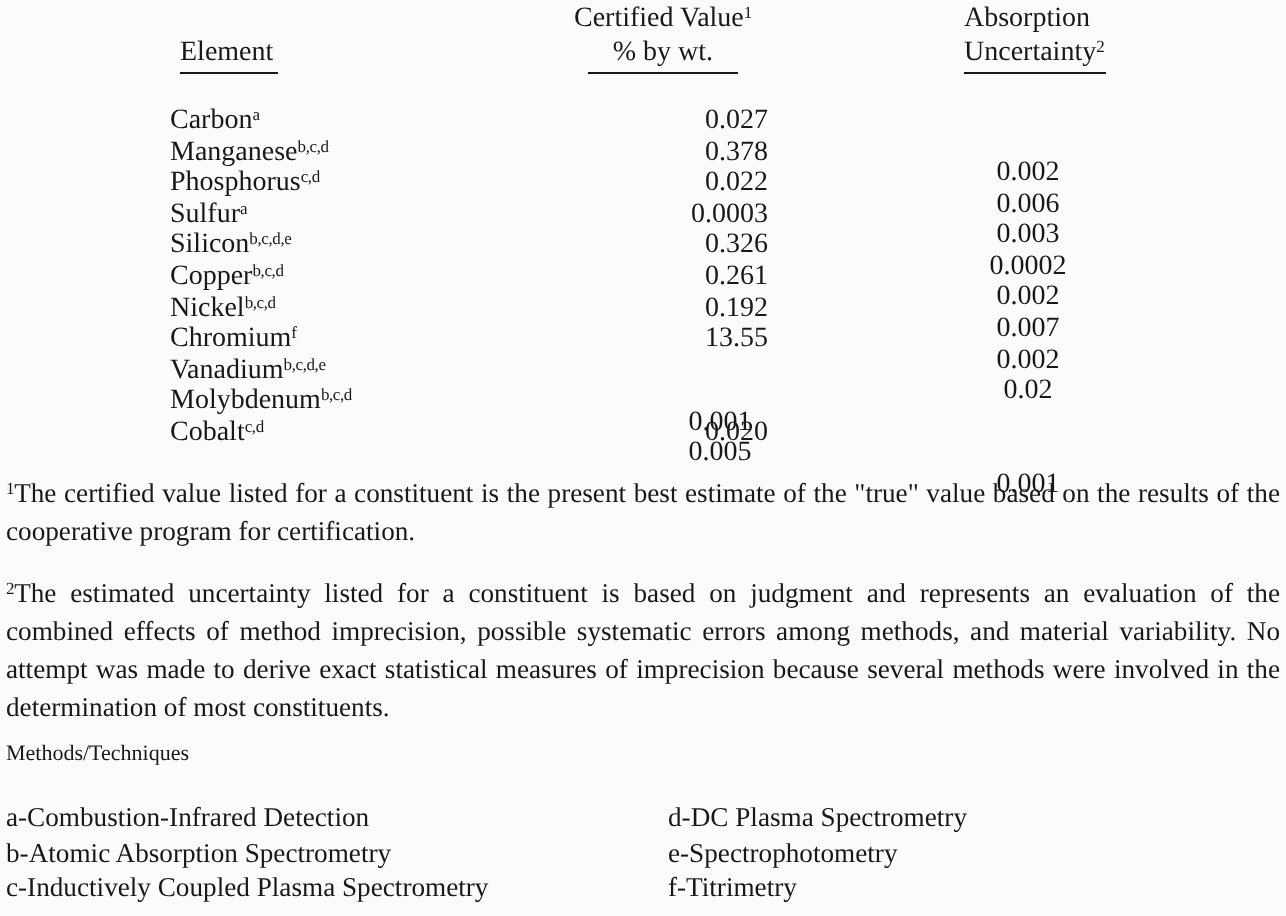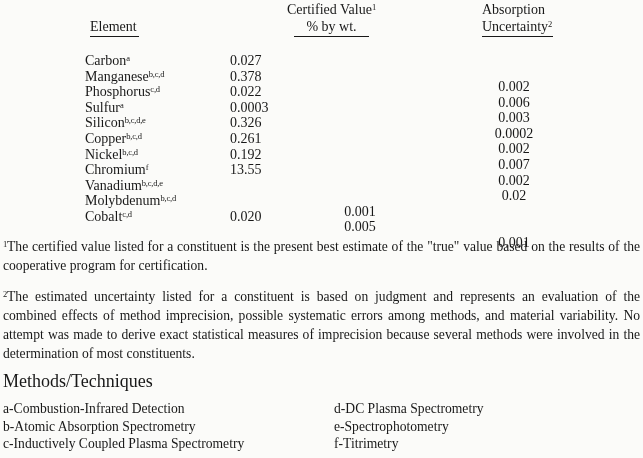--- a/index.html
+++ b/index.html
@@ -64,21 +64,21 @@
   .trows {
     margin-top: 14px;
   }
   .trow {
     display: flex;
     line-height: 15.6px;
     height: 15.6px;
   }
   .c { box-sizing: border-box; }
   .c-el  { width: 145px; margin-left: 85px; text-align: left; }
-  .c-val { width: 154px; text-align: left; }
+  .c-val { width: 154px; text-align: right; }
   .c-sp  { width: 40px; }
   .c-unc { width: 180px; text-align: center; margin-top: 26px; }
 
   sup.fn {
     font-size: 8.5px;
     line-height: 0;
     vertical-align: 4px;
     letter-spacing: -0.2px;
   }
 
@@ -93,21 +93,21 @@
     text-align: justify;
   }
   #footnote-1 { top: 237px; }
   #footnote-2 { top: 287px; }
 
   
   .methods-heading {
     position: absolute;
     left: 3px;
     top: 371px;
-    font-size: 18px;
+    font-size: 11px;
   }
   .methods-cols {
     position: absolute;
     left: 3px;
     top: 400px;
     width: 637px;
     display: flex;
     font-size: 13.6px;
     line-height: 17.5px;
   }

